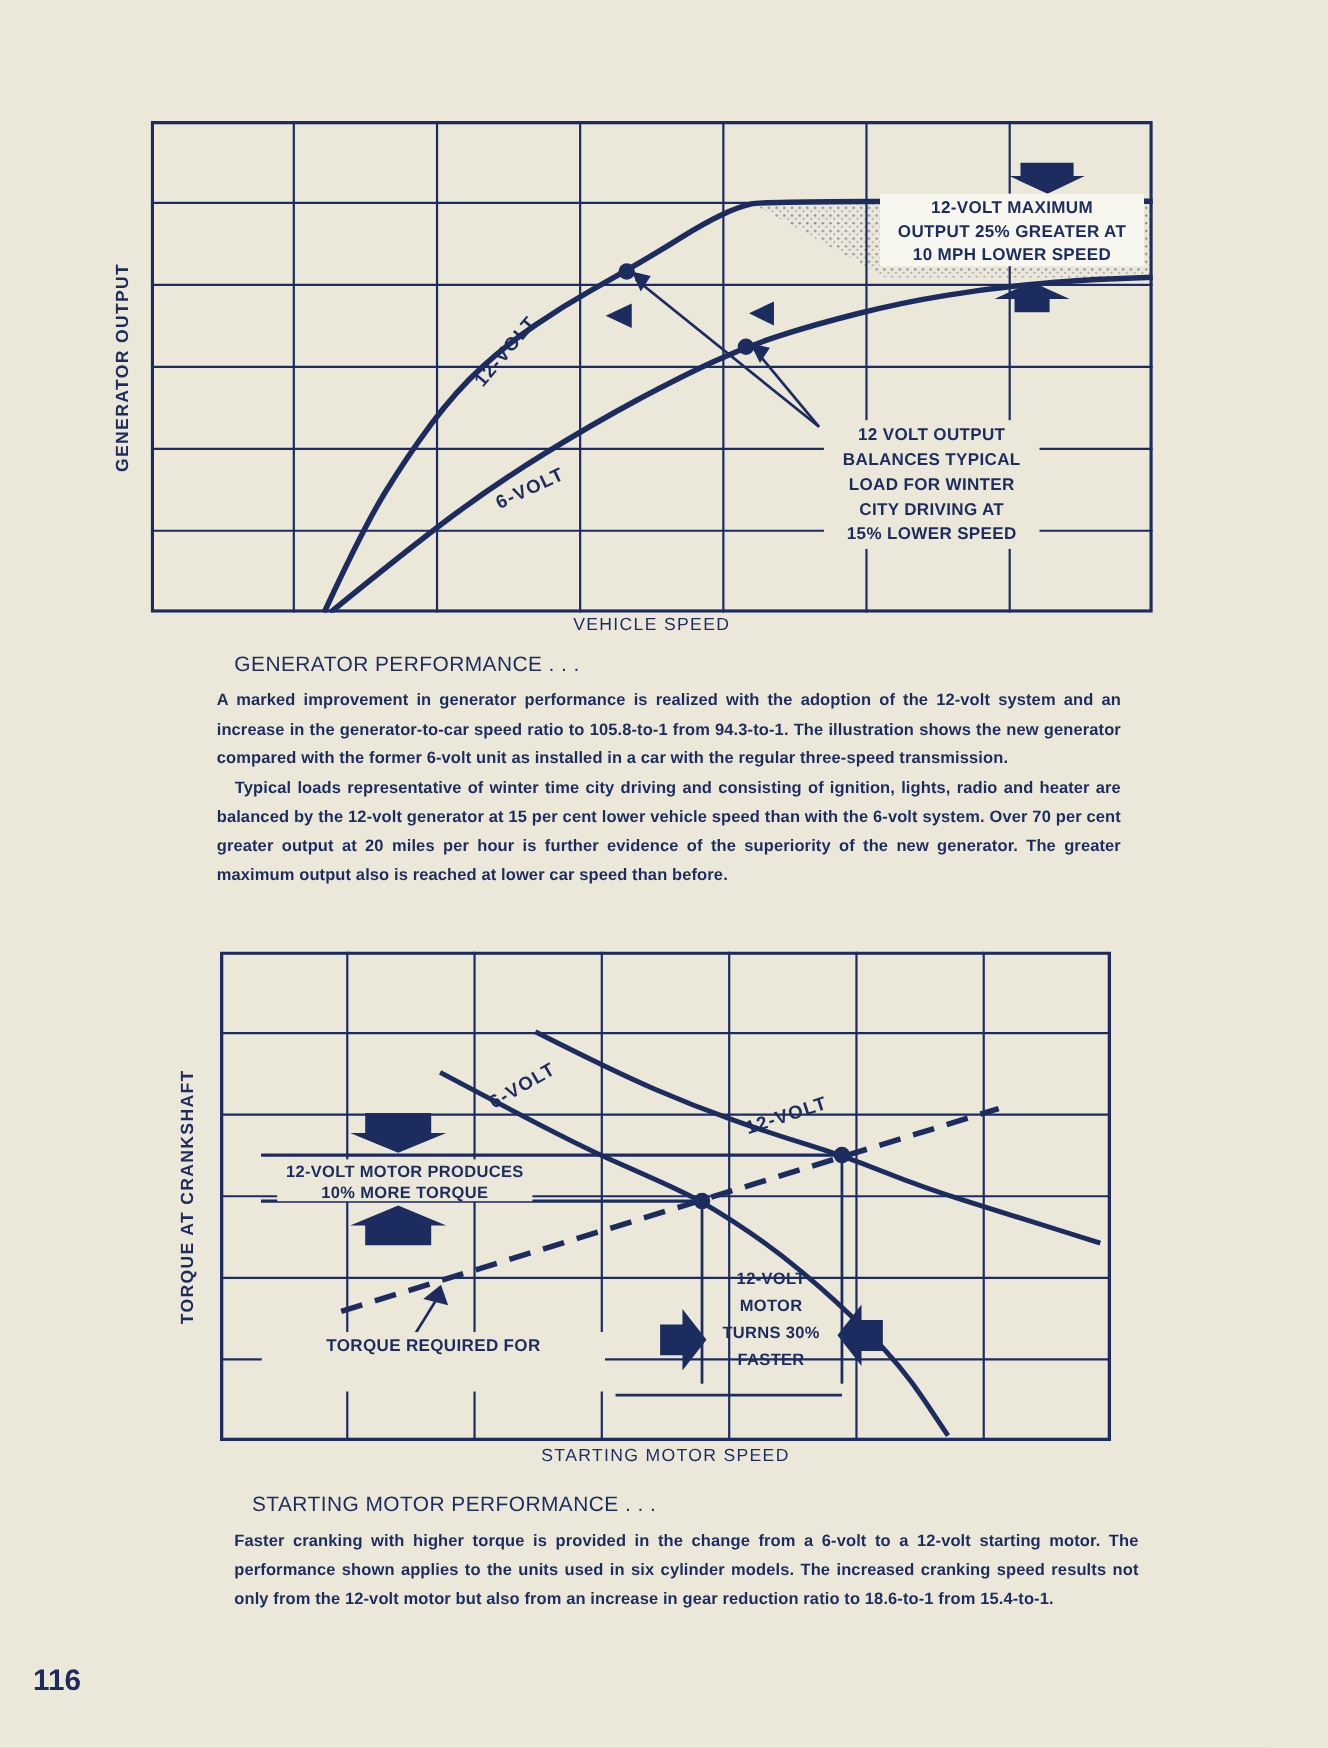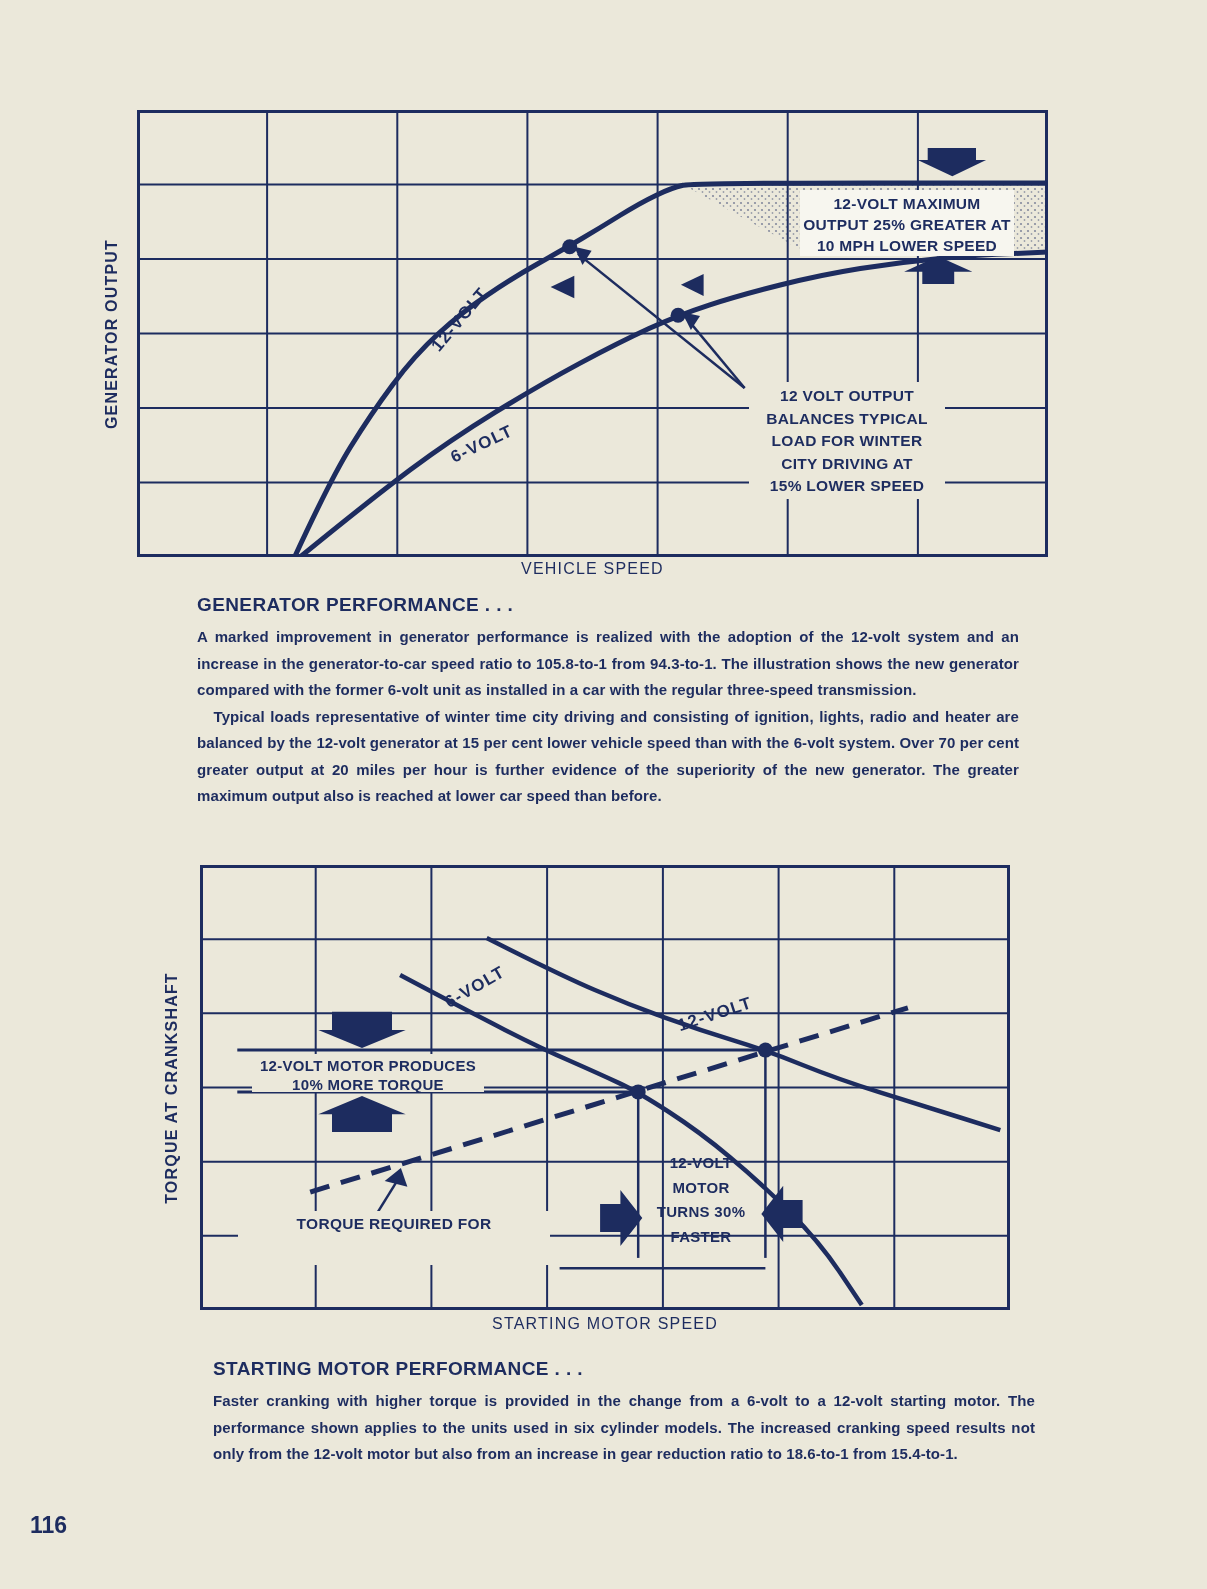--- a/index.html
+++ b/index.html
@@ -21,24 +21,24 @@
   .callout.paper{background:var(--paper)}
   .max-box{font-size:15.5px;line-height:21px;padding-top:3px}
   .balance{font-size:15.5px;line-height:22.5px;padding-top:3px}
   .torque{font-size:15px;line-height:19px;padding-top:2px}
   .turns{font-size:15px;line-height:24.5px}
   .required{font-size:15.5px;line-height:26px}
   .ylab{position:absolute;display:flex;align-items:center;justify-content:center}
   .ylab span{transform:rotate(-90deg);white-space:nowrap;font-weight:700;font-size:16px;letter-spacing:1.2px}
   .xlab{position:absolute;text-align:center;font-weight:400;font-size:16px;letter-spacing:1.2px}
   .sect{position:absolute}
-  .sect h2{font-size:19px;font-weight:700;letter-spacing:.4px;margin:0 0 8px}
+  .sect h2{font-size:19px;font-weight:400;letter-spacing:.4px;margin:0 16px 8px}
   .sect p{font-size:15px;font-weight:700;line-height:26.5px;text-align:justify;letter-spacing:.1px}
   .sect p.ind{text-indent:1.1em}
-  .pagenum{position:absolute;left:30px;top:1512px;font-size:23px;font-weight:700}
+  .pagenum{position:absolute;left:30px;top:1512px;font-size:27px;font-weight:700}
 </style>
 </head>
 <body>
 
 <div class="page">
 
   <div class="ylab" style="left:88px;top:110px;width:48px;height:447px">
     <span>GENERATOR OUTPUT</span>
   </div>
 
@@ -72,21 +72,21 @@
         <circle cx="541.1" cy="205.2" r="7.5" fill="#1d2c5f"></circle>
         <polygon points="413.6,177.0 437.3,165.8 437.3,188.2" fill="#1d2c5f"></polygon>
         <polygon points="543.9,174.8 566.6,164.0 566.6,186.0" fill="#1d2c5f"></polygon>
         <polygon points="790.7,38.0 839.0,38.0 839.0,50.1 849.1,50.1 815.3,66.2 780.7,50.1 790.7,50.1" fill="#1d2c5f"></polygon>
         <polygon points="800.8,146.2 835.4,161.8 817.2,161.8 817.2,173.9 785.3,173.9 785.3,161.8 767.1,161.8" fill="#1d2c5f"></polygon>
         <text text-anchor="middle" dominant-baseline="middle" fill="#1d2c5f" font-size="17" font-weight="bold" letter-spacing="1.2" font-family="&quot;Liberation Sans&quot;, sans-serif" transform="translate(323.4,210.1) rotate(-50)">12-VOLT</text>
         <text text-anchor="middle" dominant-baseline="middle" fill="#1d2c5f" font-size="17" font-weight="bold" letter-spacing="1.2" font-family="&quot;Liberation Sans&quot;, sans-serif" transform="translate(345.3,334.8) rotate(-25)">6-VOLT</text>
         <rect x="1.5" y="1.5" width="908" height="444" fill="none" stroke="#1d2c5f" stroke-width="3"></rect>
       </svg>
 
-    <div class="callout white max-box" style="left:663px;top:80px;width:214px;height:66px">
+    <div class="callout white max-box" style="left:663px;top:66px;width:240px;height:66px">
       <div class="cl">12-VOLT MAXIMUM</div>
       <div class="cl">OUTPUT 25% GREATER AT</div>
       <div class="cl">10 MPH LOWER SPEED</div>
     </div>
 
     <div class="callout paper balance" style="left:612px;top:272px;width:196px;height:117px">
       <div class="cl">12 VOLT OUTPUT</div>
       <div class="cl">BALANCES TYPICAL</div>
       <div class="cl">LOAD FOR WINTER</div>
       <div class="cl">CITY DRIVING AT</div>

